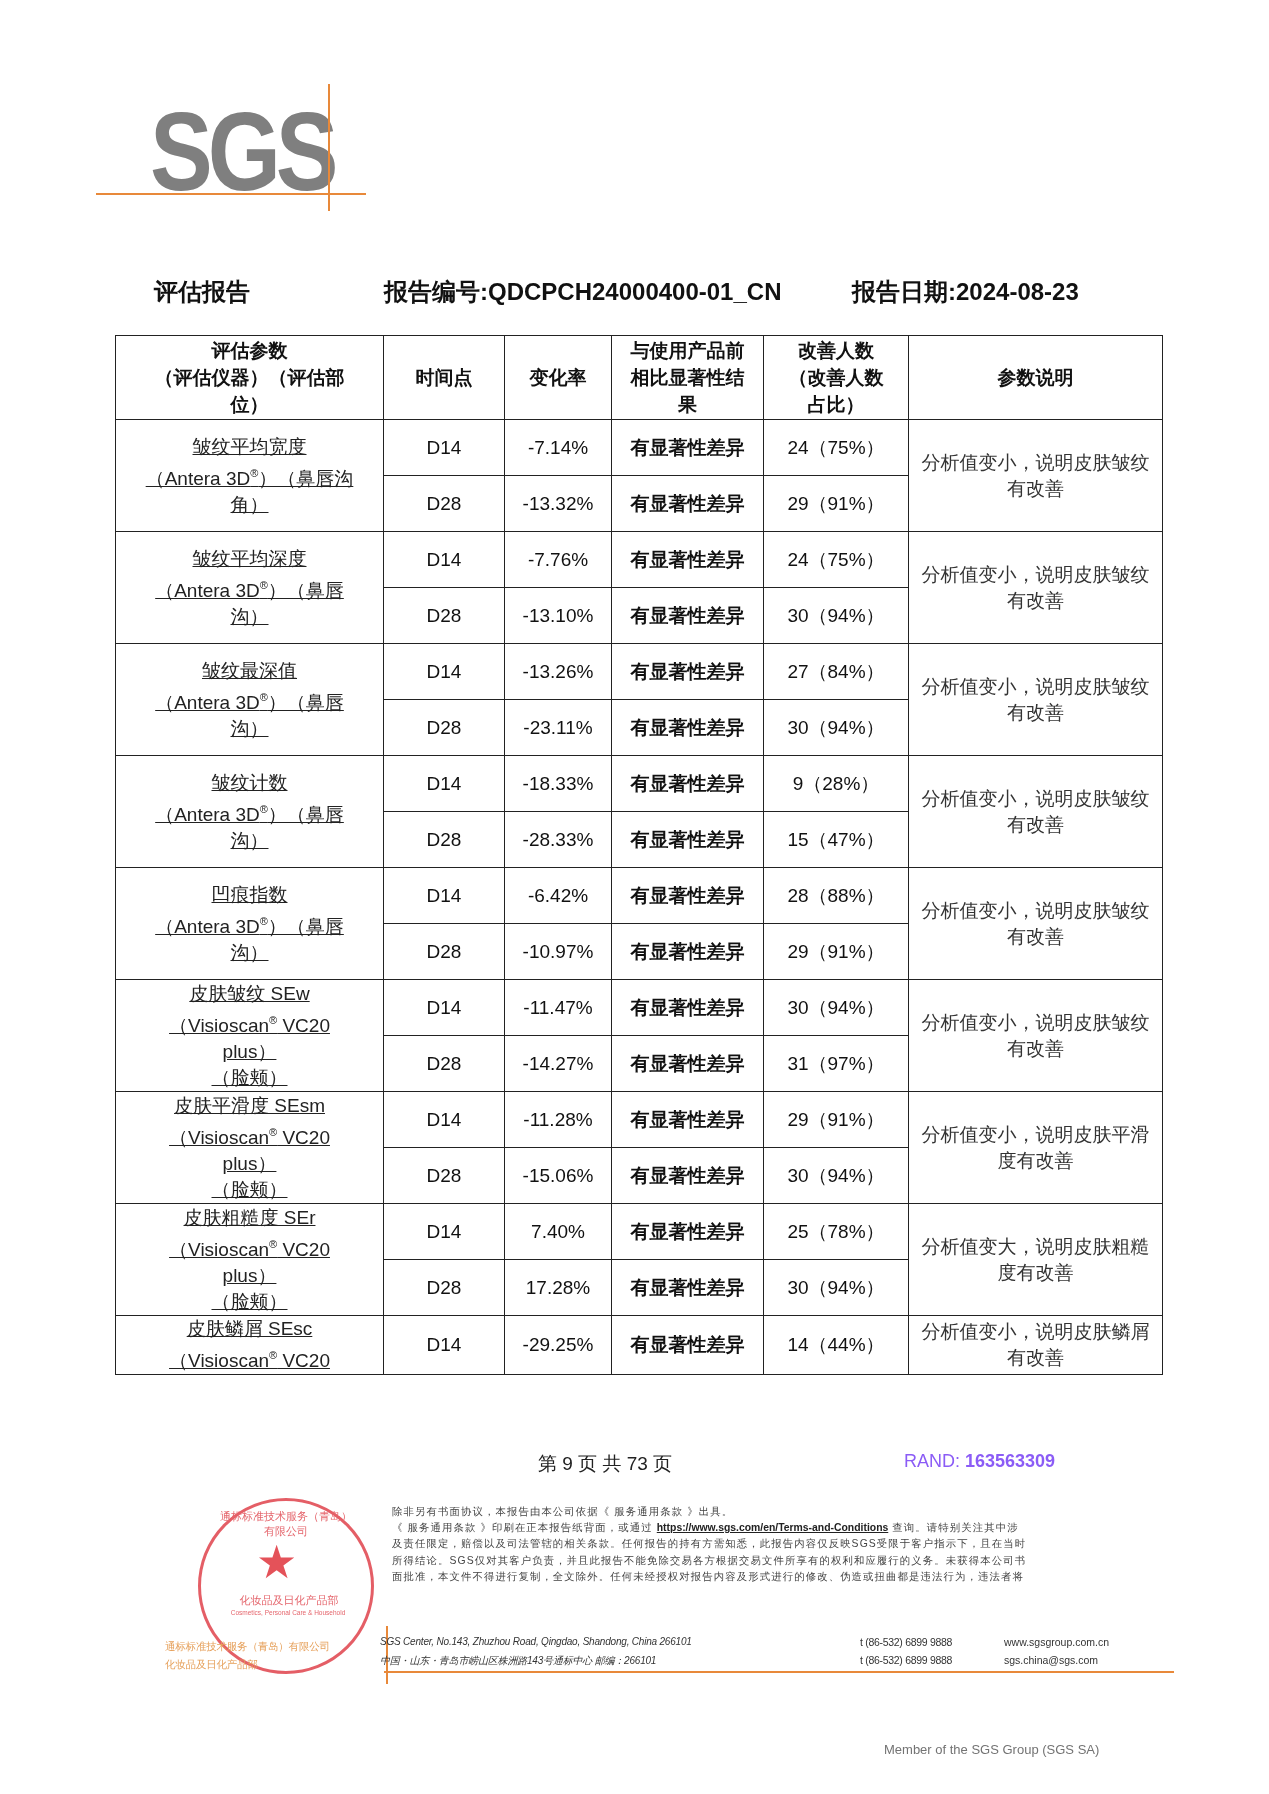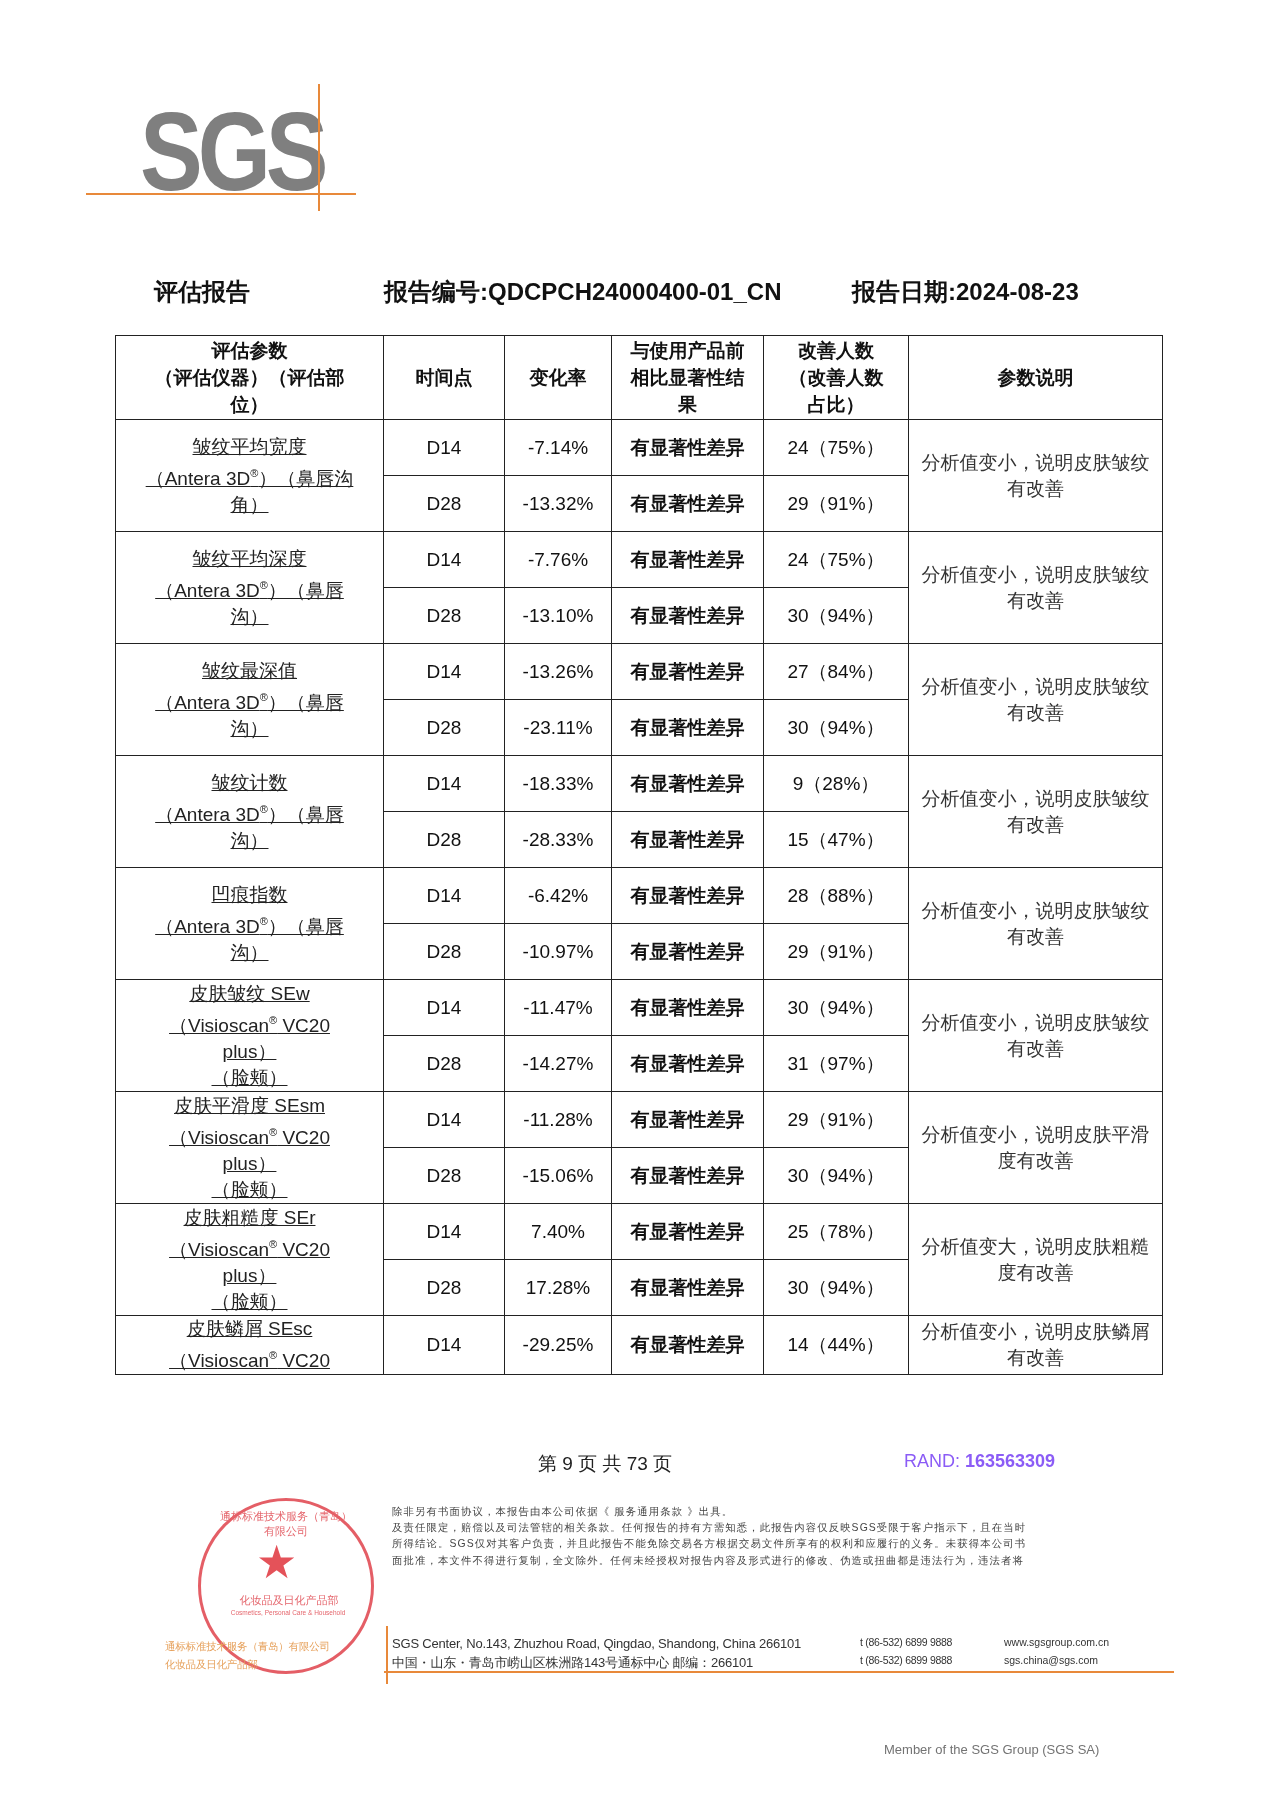--- a/index.html
+++ b/index.html
@@ -1,20 +1,20 @@
 <!DOCTYPE html>
 <html><head>
 <meta charset="utf-8">
 <style>
   html, body { margin: 0; padding: 0; background: #ffffff; }
   body { width: 1269px; height: 1794px; position: relative; overflow: hidden;
          font-family: "Liberation Sans", "DejaVu Sans", sans-serif; color: #111; }
 
   
-  .logo { position: absolute; left: 86px; top: 90px; width: 270px; height: 130px; }
+  .logo { position: absolute; left: 96px; top: 90px; width: 270px; height: 130px; }
   .logo-text { position: absolute; left: 54px; top: 6px; font-family: "Liberation Sans", sans-serif;
                font-weight: bold; font-size: 112px; line-height: 112px; color: #7f7f7f;
                letter-spacing: -6px; transform: scaleX(0.84); transform-origin: left top; }
   .logo-hline { position: absolute; left: 0; top: 103px; width: 270px; height: 2px; background: #e8893a; }
   .logo-vline { position: absolute; left: 232px; top: -6px; width: 2px; height: 127px; background: #e8893a; }
 
   
   .hdr { position: absolute; top: 276px; font-size: 24px; font-weight: bold; }
   .hdr-title { left: 154px; }
   .hdr-no { left: 384px; }
@@ -35,21 +35,21 @@
   
   .pg { position: absolute; top: 1451px; left: 538px; font-size: 19px; color: #222; }
   .rand { position: absolute; top: 1451px; left: 904px; font-size: 18px; color: #8b5cf6; }
   .rand b { font-weight: bold; }
 
   
   .legal { position: absolute; left: 392px; top: 1504px; width: 720px; font-size: 10.4px;
            line-height: 16.2px; color: #444; letter-spacing: 1.1px; }
   .legal a { color: #222; text-decoration: underline; font-weight: bold; letter-spacing: 0; }
   .legal .note { color: #e69b4e; letter-spacing: 2px; }
-  .addr { position: absolute; left: 392px; font-size: 13px; color: #333; letter-spacing: -0.2px; }
+  .addr { position: absolute; left: 380px; font-size: 10px; color: #333; letter-spacing: -0.2px; font-style: italic; }
   .addr1 { top: 1636px; } .addr2 { top: 1654px; }
   .tel { position: absolute; left: 860px; font-size: 10.5px; color: #333; letter-spacing: -0.3px; }
   .tel1 { top: 1636px; } .tel2 { top: 1654px; }
   .web { position: absolute; left: 1004px; font-size: 10.5px; color: #333; }
   .web1 { top: 1636px; } .web2 { top: 1654px; }
   .foot-hline { position: absolute; left: 384px; top: 1671px; width: 790px; height: 2px; background: #e8893a; }
   .foot-vline { position: absolute; left: 386px; top: 1626px; width: 2px; height: 58px; background: #e8893a; }
   .member { position: absolute; left: 884px; top: 1742px; font-size: 13px; color: #737373; }
 
   
@@ -284,20 +284,21 @@
   <div class="stamp-ring">通标标准技术服务（青岛）有限公司</div>
   <div class="stamp-star">★</div>
   <div class="stamp-cn">化妆品及日化产品部</div>
   <div class="stamp-en">Cosmetics, Personal Care &amp; Household</div>
 </div>
 <div class="stamp-org org1">通标标准技术服务（青岛）有限公司</div>
 <div class="stamp-org org2">化妆品及日化产品部</div>
 
 <div class="legal">
   <div>除非另有书面协议，本报告由本公司依据《 服务通用条款 》出具。</div>
+  <div><span>《 服务通用条款 》印刷在正本报告纸背面，或通过 </span><a>https://www.sgs.com/en/Terms-and-Conditions</a><span> 查询。请特别关注其中涉</span></div>
   <div>及责任限定，赔偿以及司法管辖的相关条款。任何报告的持有方需知悉，此报告内容仅反映SGS受限于客户指示下，且在当时</div>
   <div>所得结论。SGS仅对其客户负责，并且此报告不能免除交易各方根据交易文件所享有的权利和应履行的义务。未获得本公司书</div>
   <div>面批准，本文件不得进行复制，全文除外。任何未经授权对报告内容及形式进行的修改、伪造或扭曲都是违法行为，违法者将</div>
 </div>
 
 <div class="foot-vline"></div>
 <div class="addr addr1">SGS Center, No.143, Zhuzhou Road, Qingdao, Shandong, China  266101</div>
 <div class="addr addr2">中国・山东・青岛市崂山区株洲路143号通标中心     邮编：266101</div>
 <div class="tel tel1">t (86-532) 6899 9888</div>
 <div class="tel tel2">t (86-532) 6899 9888</div>

